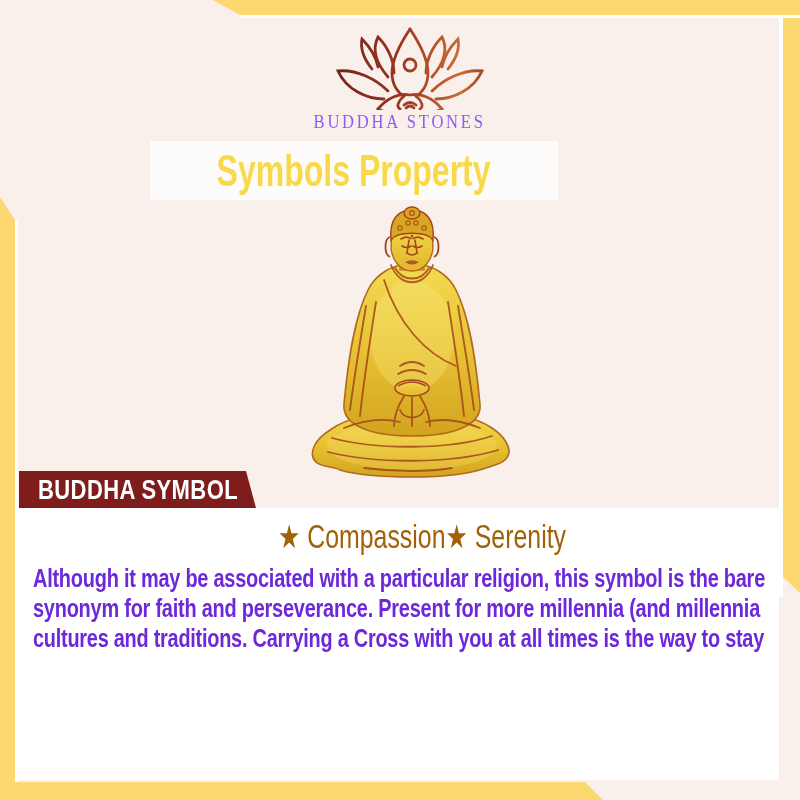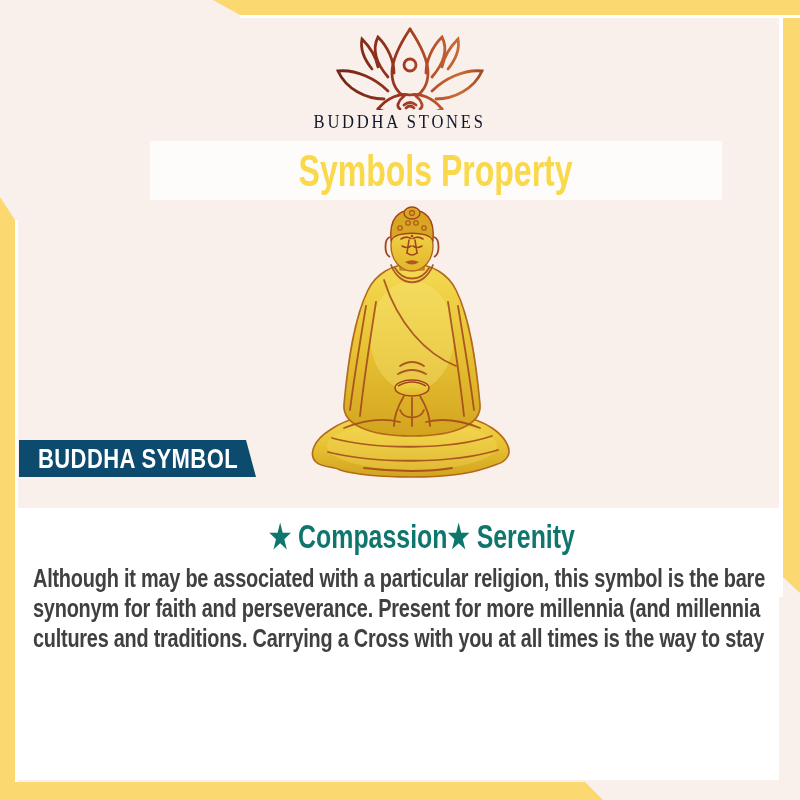--- a/index.html
+++ b/index.html
@@ -22,63 +22,63 @@
   .gapline { position:absolute; background:#ffffff; }
   #gap-top   { left:240px; top:15px; width:560px; height:3px; }
   #gap-right { left:779px; top:15px; width:4px; height:582px; }
   #gap-left  { left:15px; top:220px; width:3px; height:562px; }
 
   
   #logo { position:absolute; left:330px; top:24px; width:160px; height:86px; }
   #brand-name {
     position:absolute; left:0; top:112px; width:800px;
     text-align:center; font-family:"Liberation Serif", serif;
-    font-size:18px; letter-spacing:3px; color:#0f172a; white-space:nowrap;
+    font-size:18px; letter-spacing:3px; color:#8b5cf6; white-space:nowrap;
   }
   #brand-name span { display:inline-block; }
 
   
   #title-band {
-    position:absolute; left:150px; top:141px; width:572px; height:59px;
+    position:absolute; left:150px; top:141px; width:408px; height:59px;
     background:#fdfcfa; display:flex; align-items:center; justify-content:center;
   }
   #title-text {
     font-size:45px; font-weight:bold; color:#f9d84b;
     white-space:nowrap; display:inline-block; letter-spacing:0px;
   }
 
   
   #buddha { position:absolute; left:300px; top:206px; width:212px; height:272px; }
 
   
   #side-label {
-    position:absolute; left:19px; top:440px; width:237px; height:37px;
-    background:#0c4a6e; clip-path:polygon(0 0,227px 0,100% 100%,0 100%);
+    position:absolute; left:19px; top:471px; width:237px; height:37px;
+    background:#7f1d1d; clip-path:polygon(0 0,227px 0,100% 100%,0 100%);
     display:flex; align-items:center;
   }
   #side-label-text {
     display:inline-block; margin-left:19px; white-space:nowrap;
     font-size:28px; font-weight:600; color:#ffffff; letter-spacing:0.5px;
   }
 
   
   #panel {
     position:absolute; left:17px; top:508px; width:762px; height:272px;
     background:#ffffff;
   }
   #section-heading {
     position:absolute; left:0; top:517px; width:800px; text-align:center;
-    font-size:33px; font-weight:bold; color:#0f766e; line-height:40px;
+    font-size:33px; font-weight:normal; color:#a16207; line-height:40px;
     white-space:nowrap;
     padding-left:44px;
   }
   #section-heading span { display:inline-block; }
   #body-text {
     position:absolute; left:33px; top:563px; width:750px;
-    color:#404040; font-size:26px; font-weight:bold; line-height:30px;
+    color:#6d28d9; font-size:26px; font-weight:bold; line-height:30px;
   }
   .body-line { height:30px; white-space:nowrap; }
   .body-line span { display:inline-block; letter-spacing:-0.3px; }
 </style>
 </head>
 <body>
 
 <div id="stage">
 
   <div class="ribbon" id="ribbon-top"></div>

